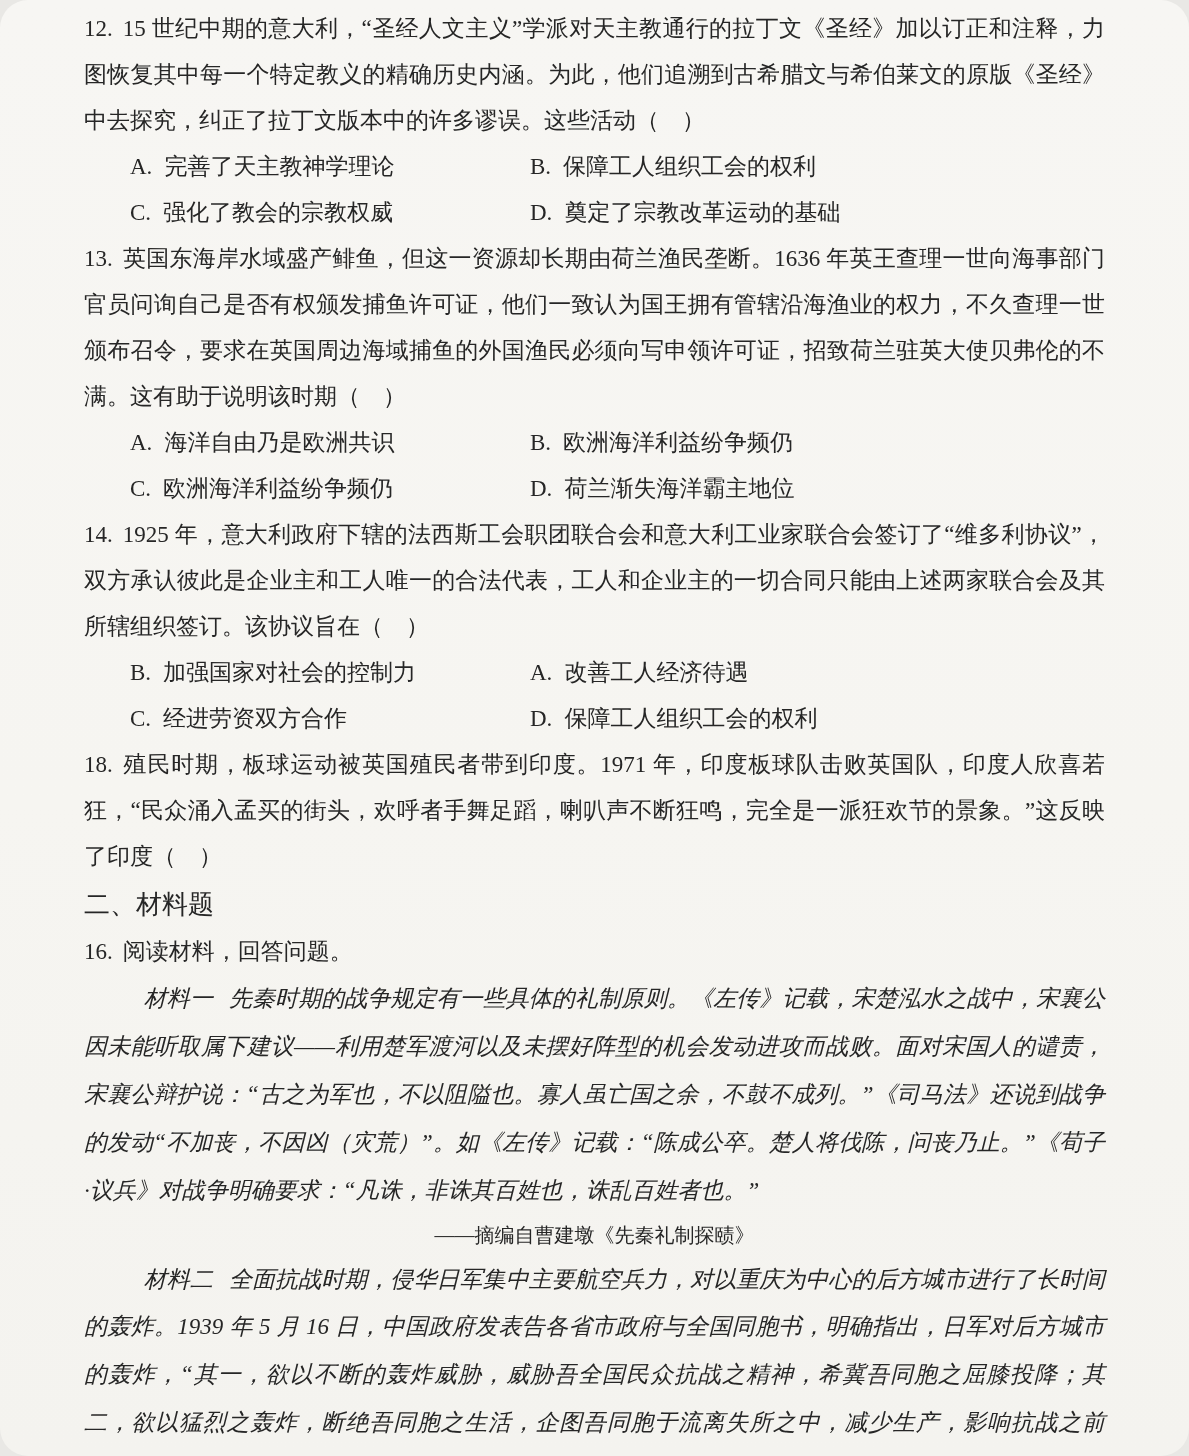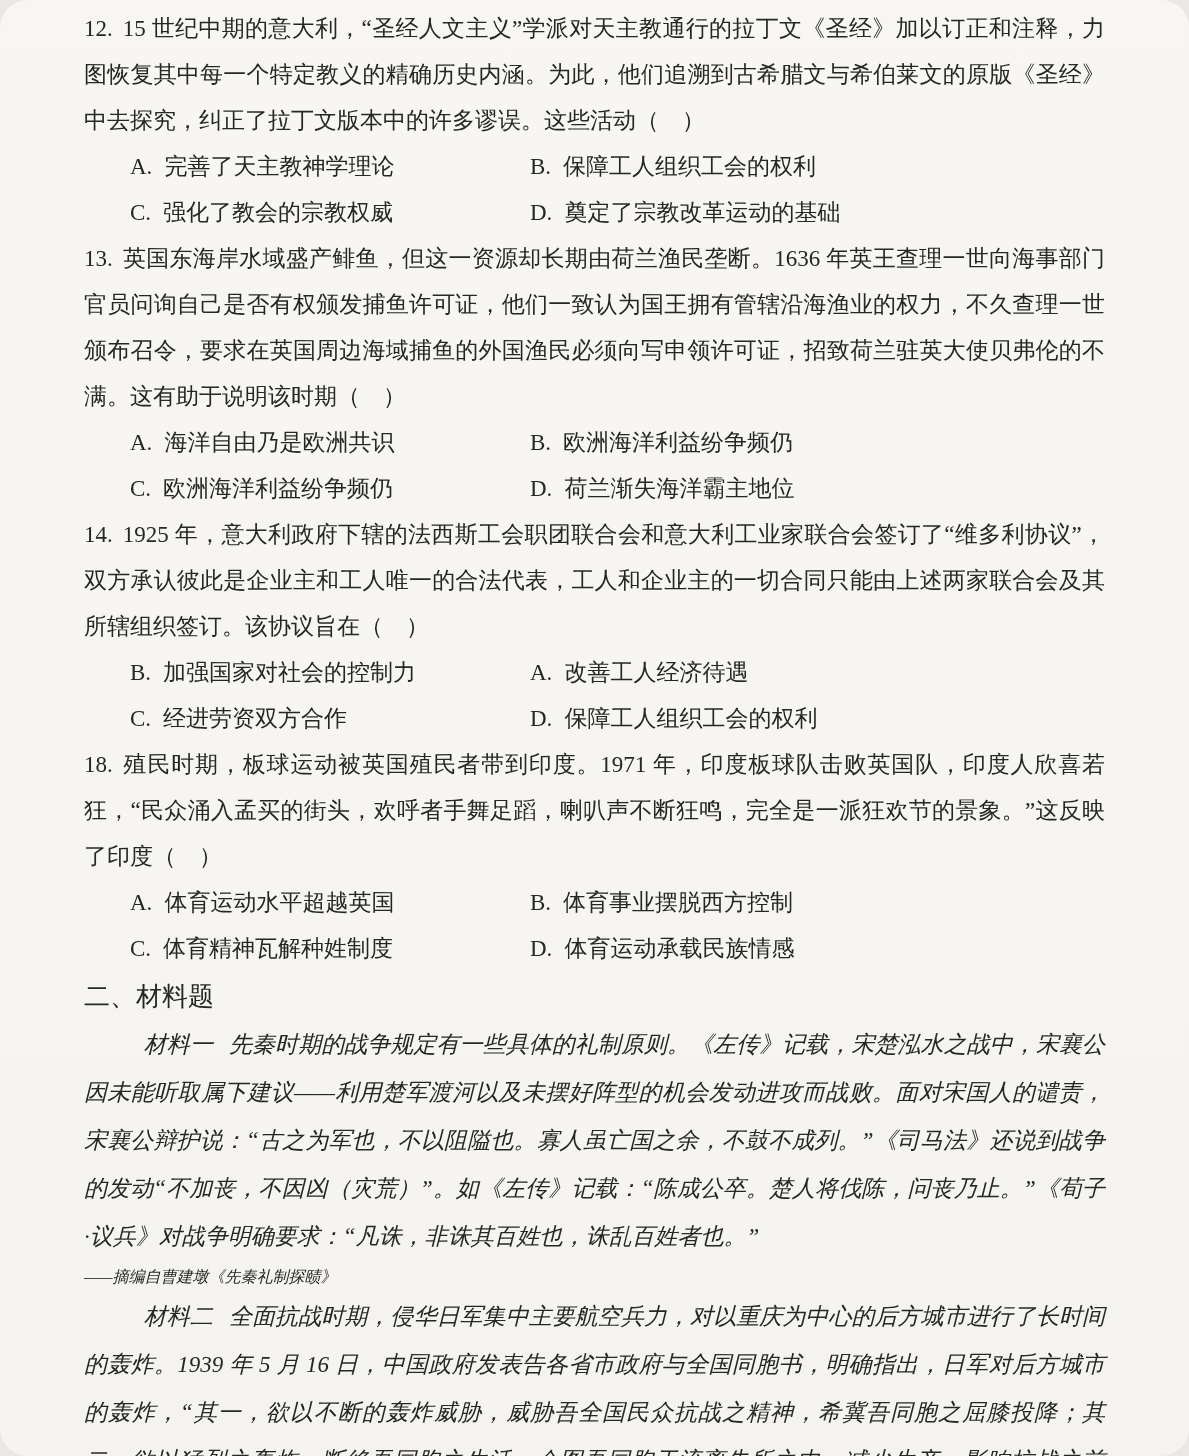--- a/index.html
+++ b/index.html
@@ -47,24 +47,23 @@
   .material {
     font-size: 23px;
     line-height: 2.08;
     text-align: justify;
     text-justify: inter-ideograph;
     text-indent: 2.6em;
     font-style: italic;           
   }
   .material .mat-label { padding-right: 16px; }
   .source {
-    font-size: 16px;
+    font-size: 20px;
     line-height: 2.05;
-    text-align: left;
-    font-style: italic;
+    text-align: center;
   }
 </style>
 </head>
 <body>
 
 <div class="page">
 
   <p class="stem"><span class="qnum">12.</span><span>15 世纪中期的意大利，“圣经人文主义”学派对天主教通行的拉丁文《圣经》加以订正和注释，力图恢复其中每一个特定教义的精确历史内涵。为此，他们追溯到古希腊文与希伯莱文的原版《圣经》中去探究，纠正了拉丁文版本中的许多谬误。这些活动（　）</span></p>
   <div class="options">
     <div class="opt"><span class="olabel">A.</span><span>完善了天主教神学理论</span></div>
@@ -83,28 +82,23 @@
 
   <p class="stem"><span class="qnum">14.</span><span>1925 年，意大利政府下辖的法西斯工会职团联合会和意大利工业家联合会签订了“维多利协议”，双方承认彼此是企业主和工人唯一的合法代表，工人和企业主的一切合同只能由上述两家联合会及其所辖组织签订。该协议旨在（　）</span></p>
   <div class="options">
     <div class="opt"><span class="olabel">B.</span><span>加强国家对社会的控制力</span></div>
     <div class="opt"><span class="olabel">A.</span><span>改善工人经济待遇</span></div>
     <div class="opt"><span class="olabel">C.</span><span>经进劳资双方合作</span></div>
     <div class="opt"><span class="olabel">D.</span><span>保障工人组织工会的权利</span></div>
   </div>
 
   <p class="stem"><span class="qnum">18.</span><span>殖民时期，板球运动被英国殖民者带到印度。1971 年，印度板球队击败英国队，印度人欣喜若狂，“民众涌入孟买的街头，欢呼者手舞足蹈，喇叭声不断狂鸣，完全是一派狂欢节的景象。”这反映了印度（　）</span></p>
-  <div class="options">
-    <div class="opt"><span class="olabel">A.</span><span>体育运动水平超越英国</span></div>
-    <div class="opt"><span class="olabel">B.</span><span>体育事业摆脱西方控制</span></div>
-    <div class="opt"><span class="olabel">C.</span><span>体育精神瓦解种姓制度</span></div>
-    <div class="opt"><span class="olabel">D.</span><span>体育运动承载民族情感</span></div>
-  </div>
 
   <h2 class="section-title">二、材料题</h2>
 
+  <p class="q16-intro"><span class="qnum">16.</span><span>阅读材料，回答问题。</span></p>
 
   <p class="material"><span class="mat-label">材料一</span><span>先秦时期的战争规定有一些具体的礼制原则。《左传》记载，宋楚泓水之战中，宋襄公因未能听取属下建议——利用楚军渡河以及未摆好阵型的机会发动进攻而战败。面对宋国人的谴责，宋襄公辩护说：“古之为军也，不以阻隘也。寡人虽亡国之余，不鼓不成列。”《司马法》还说到战争的发动“不加丧，不因凶（灾荒）”。如《左传》记载：“陈成公卒。楚人将伐陈，问丧乃止。”《荀子·议兵》对战争明确要求：“凡诛，非诛其百姓也，诛乱百姓者也。”</span></p>
   <p class="source">——摘编自曹建墩《先秦礼制探赜》</p>
 
   <p class="material"><span class="mat-label">材料二</span><span>全面抗战时期，侵华日军集中主要航空兵力，对以重庆为中心的后方城市进行了长时间的轰炸。1939 年 5 月 16 日，中国政府发表告各省市政府与全国同胞书，明确指出，日军对后方城市的轰炸，“其一，欲以不断的轰炸威胁，威胁吾全国民众抗战之精神，希冀吾同胞之屈膝投降；其二，欲以猛烈之轰炸，断绝吾同胞之生活，企图吾同胞于流离失所之中，减少生产，影响抗战之前途；其三，欲以集中的轰炸，妨害我社会之安宁，妄想扰吾之秩序”，号召动员全社会的力量来应对大轰炸、大灾难后的紧急局面。</span></p>
 
 </div>
 
 </body></html>

